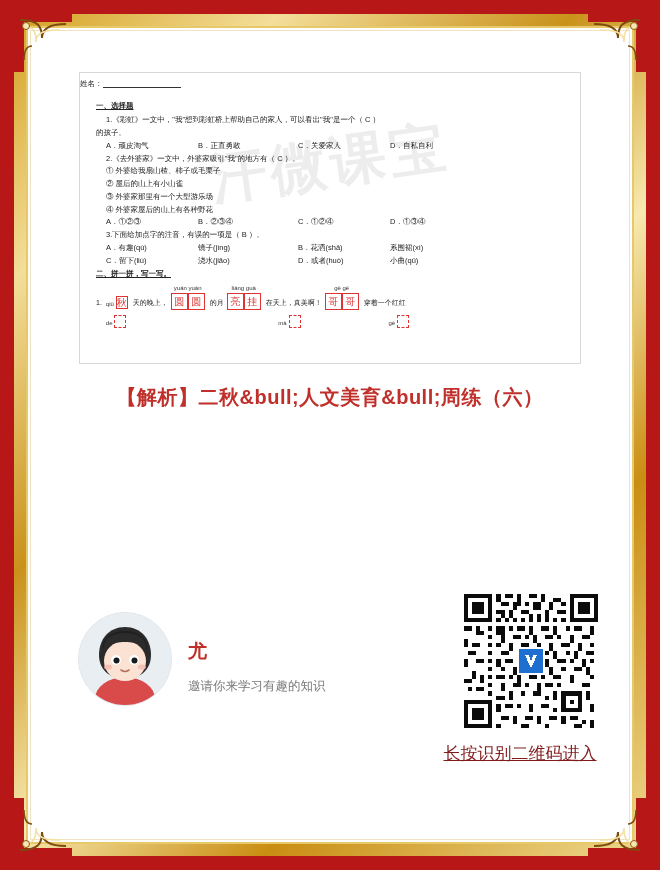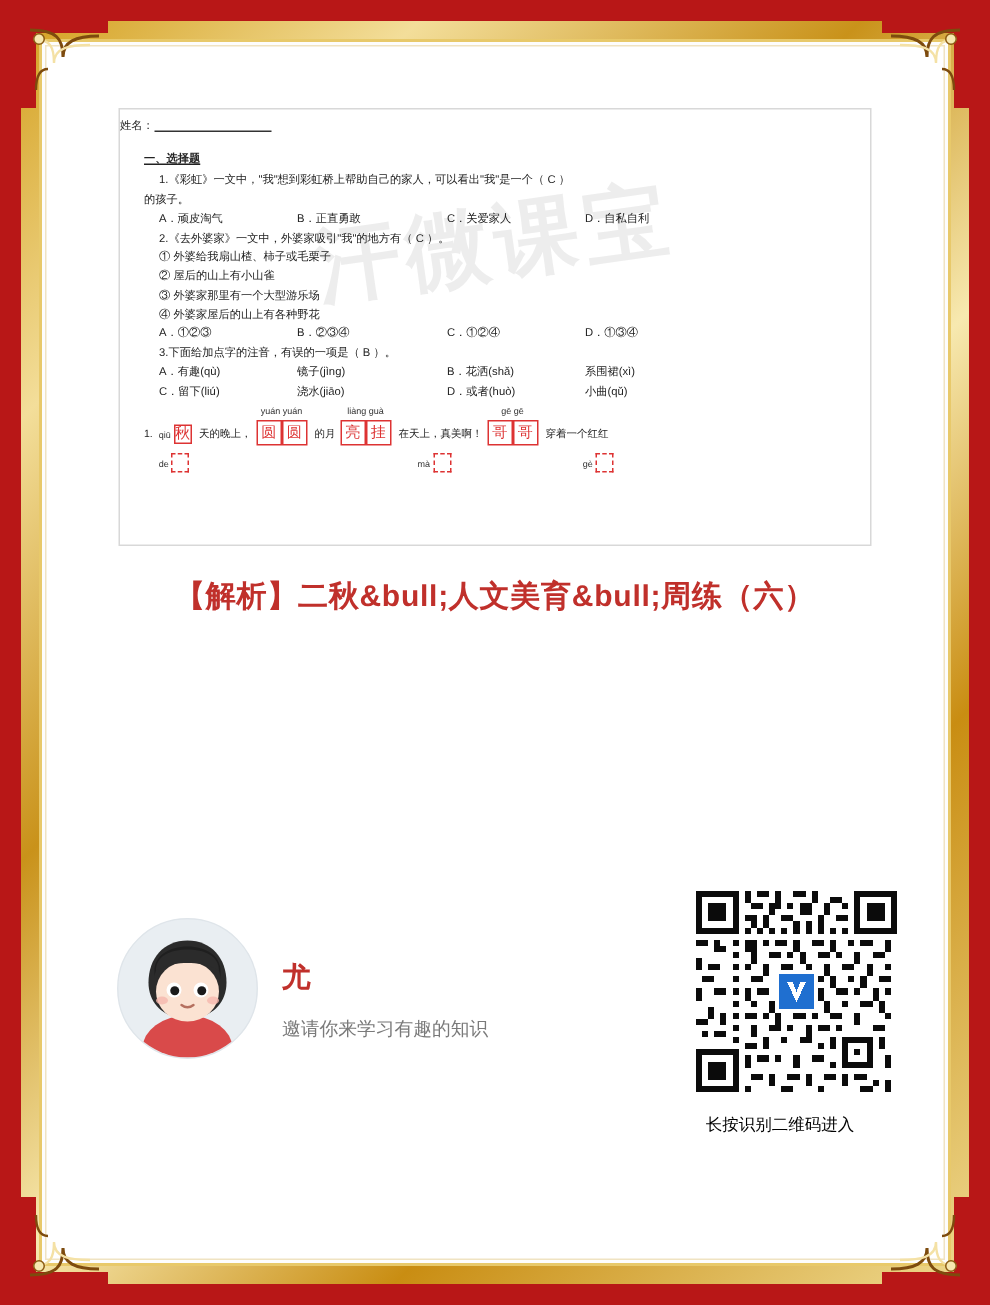--- a/index.html
+++ b/index.html
@@ -208,22 +208,23 @@
     padding: 4px;
     box-sizing: border-box;
   }
   .qr-canvas { display: block; }
   .qr-hint {
     position: absolute;
     right: 10px;
     top: 152px;
     width: 180px;
     text-align: center;
-    font-size: 11px;
-    color: #000000;
+    font-size: 17px;
+    color: #7f1d1d;
+    text-decoration: underline;
   }
 </style>
 </head>
 <body>
 
 <div class="page">
 
   <div class="frame-outer"></div>
   <div class="frame-inner-white"></div>
   <div class="frame-inner-shadow"></div>
@@ -296,20 +297,21 @@
 
         <div class="ws-line ws-indent">3.下面给加点字的注音，有误的一项是（ B ）。</div>
 
         <div class="ws-line ws-indent ws-opts">
           <span class="ws-o1">A．有趣(qù)</span><span class="ws-o2">镜子(jìng)</span><span class="ws-o3">B．花洒(shǎ)</span><span>系围裙(xì)</span>
         </div>
         <div class="ws-line ws-indent ws-opts">
           <span class="ws-o1">C．留下(liú)</span><span class="ws-o2">浇水(jiāo)</span><span class="ws-o3">D．或者(huò)</span><span>小曲(qǔ)</span>
         </div>
 
+        <div class="ws-sec">二、拼一拼，写一写。</div>
 
         <div class="ws-pin-row">
           <span class="pin-num">1.</span>
 
           <span class="pin-item">
             <span class="pin-top">qiū</span>
             <span class="pin-box">秋</span>
           </span>
 
           <span class="pin-text">天的晚上，</span>

